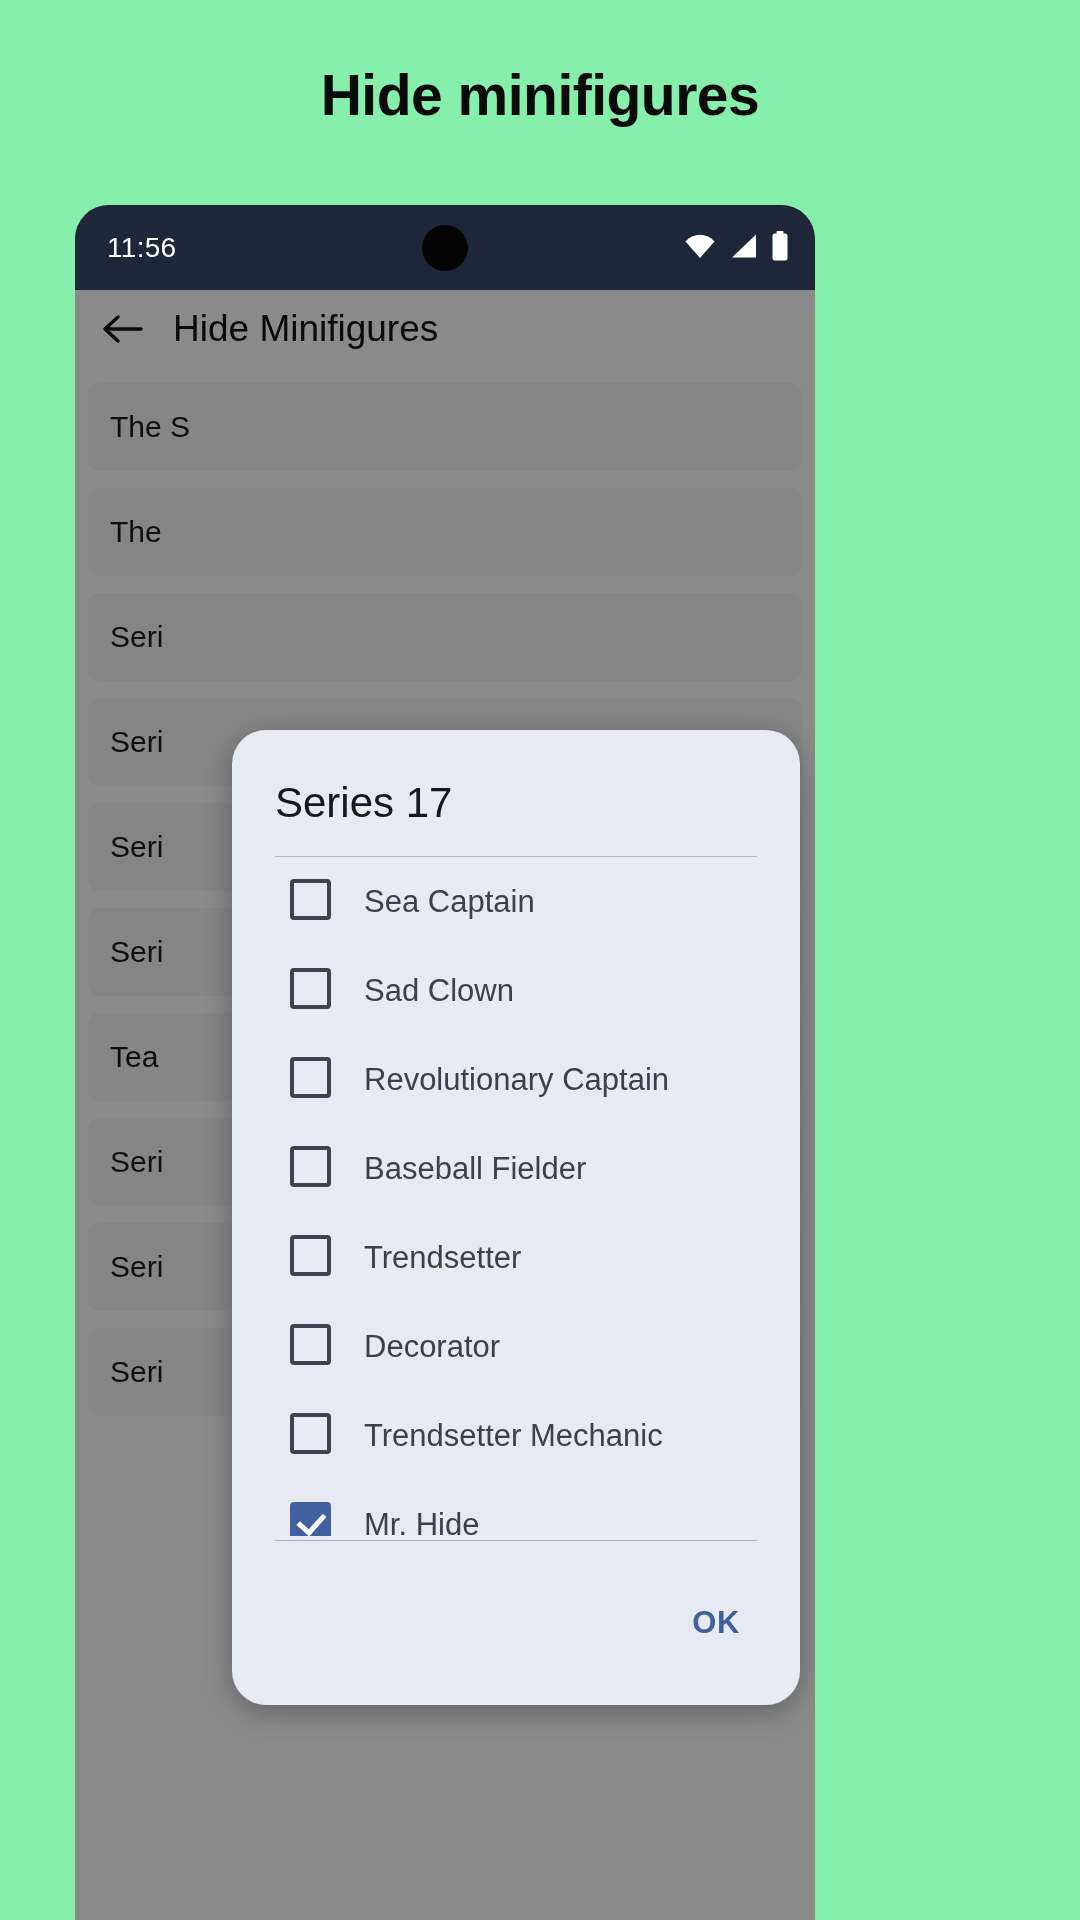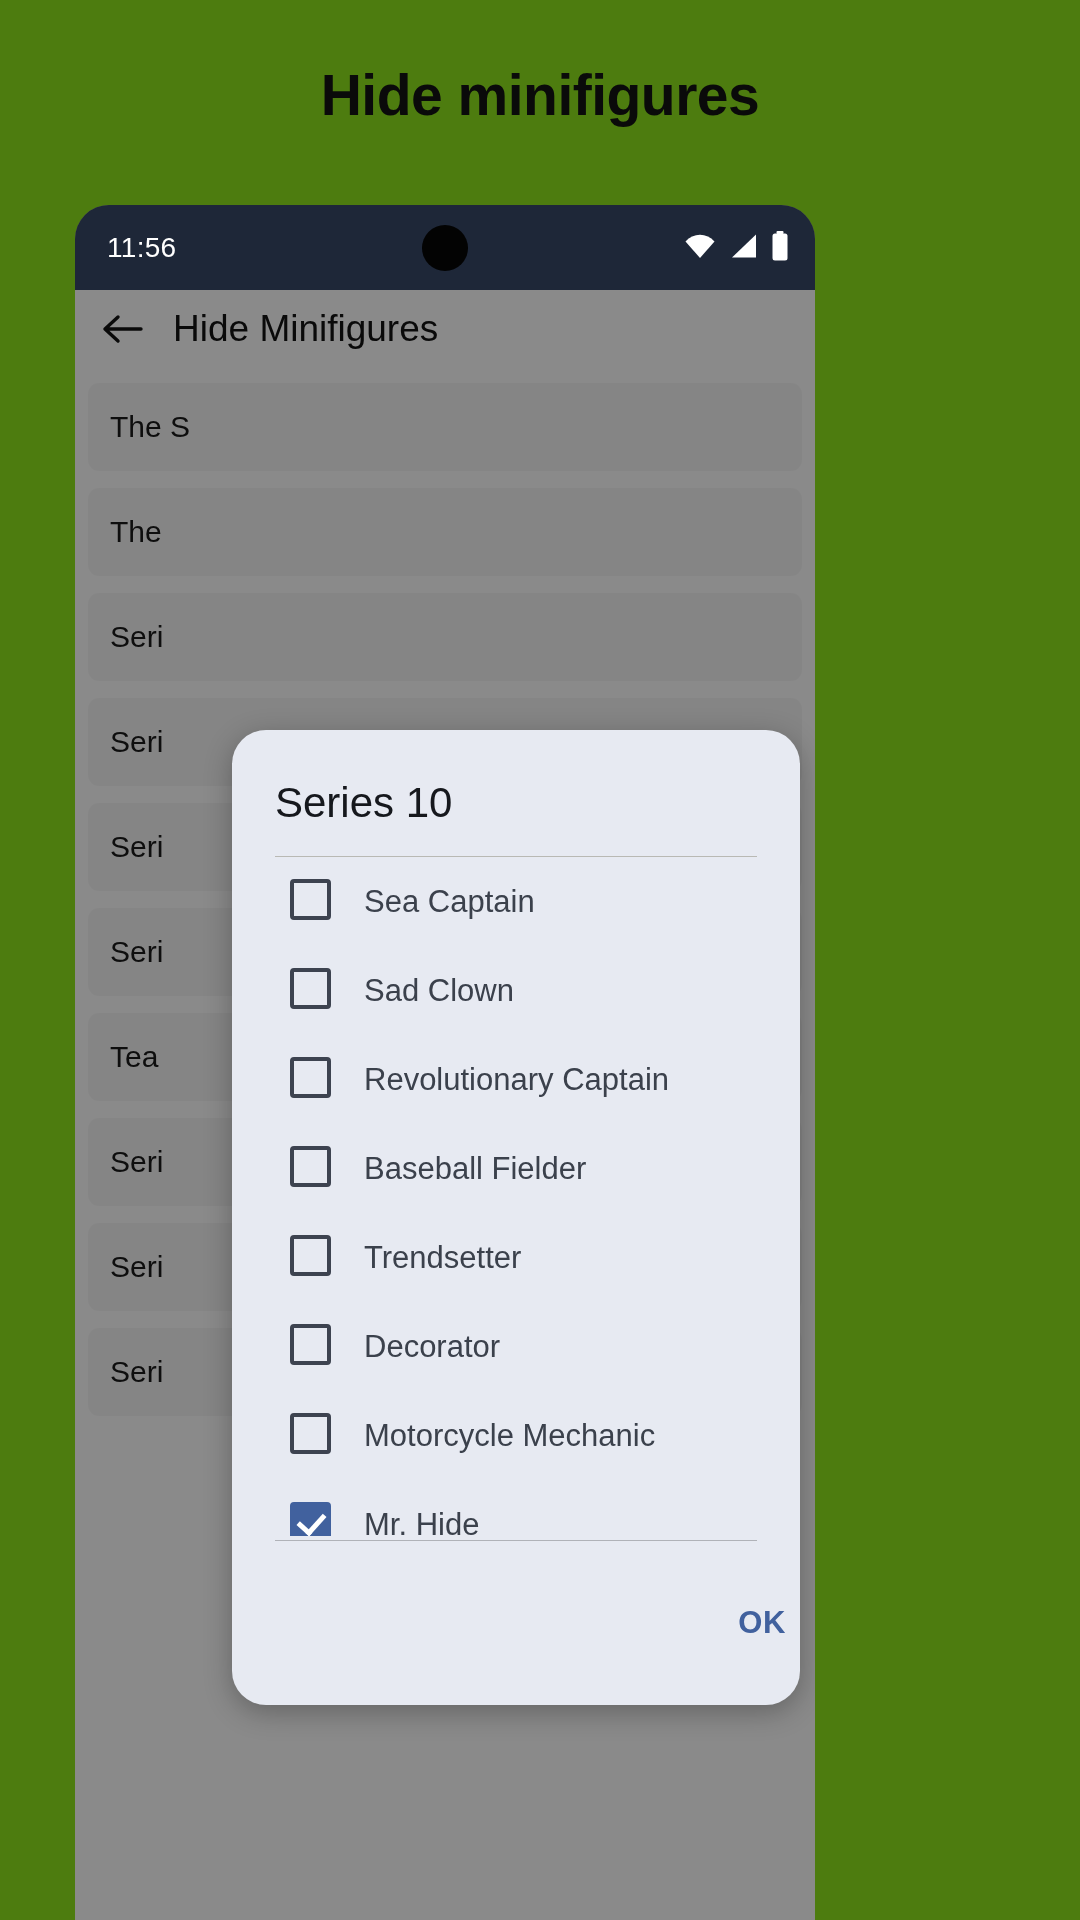--- a/index.html
+++ b/index.html
@@ -9,21 +9,21 @@
     height: 1920px;
     background: #ffffff;
     font-family: "Liberation Sans", sans-serif;
     overflow: hidden;
   }
 
   #page {
     position: relative;
     width: 1080px;
     height: 1920px;
-    background: #4d7c0f;
+    background: #86efac;
   }
 
   
   .page-heading {
     position: absolute;
     top: 62px;
     left: 0;
     width: 1080px;
     text-align: center;
     font-size: 57px;
@@ -220,20 +220,21 @@
 
   .dialog-actions {
     position: absolute;
     left: 0;
     bottom: 0;
     width: 568px;
     height: 165px;
     display: flex;
     align-items: center;
     justify-content: flex-end;
+    padding-right: 46px;
   }
   .ok-button {
     font-size: 31px;
     font-weight: bold;
     color: #41619e;
     letter-spacing: 0.6px;
     padding: 10px 14px;
     background: none;
     border: none;
     font-family: "Liberation Sans", sans-serif;
@@ -294,21 +295,21 @@
         <div class="list-row">Tea</div>
         <div class="list-row">Seri</div>
         <div class="list-row">Seri</div>
         <div class="list-row">Seri</div>
       </div>
     </div>
 
     <div class="scrim"></div>
 
     <div class="dialog">
-      <div class="dialog-title">Series 10</div>
+      <div class="dialog-title">Series 17</div>
 
       <div class="scroll-divider-top"></div>
 
       <div class="dialog-scroll">
         <div class="check-row">
           <span class="checkbox off"></span>
           <span class="check-label">Sea Captain</span>
         </div>
         <div class="check-row">
           <span class="checkbox off"></span>
@@ -325,21 +326,21 @@
         <div class="check-row">
           <span class="checkbox off"></span>
           <span class="check-label">Trendsetter</span>
         </div>
         <div class="check-row">
           <span class="checkbox off"></span>
           <span class="check-label">Decorator</span>
         </div>
         <div class="check-row">
           <span class="checkbox off"></span>
-          <span class="check-label">Motorcycle Mechanic</span>
+          <span class="check-label">Trendsetter Mechanic</span>
         </div>
         <div class="check-row">
           <span class="checkbox on"></span>
           <span class="check-label">Mr. Hide</span>
         </div>
       </div>
 
       <div class="scroll-divider-bottom"></div>
 
       <div class="dialog-actions">

